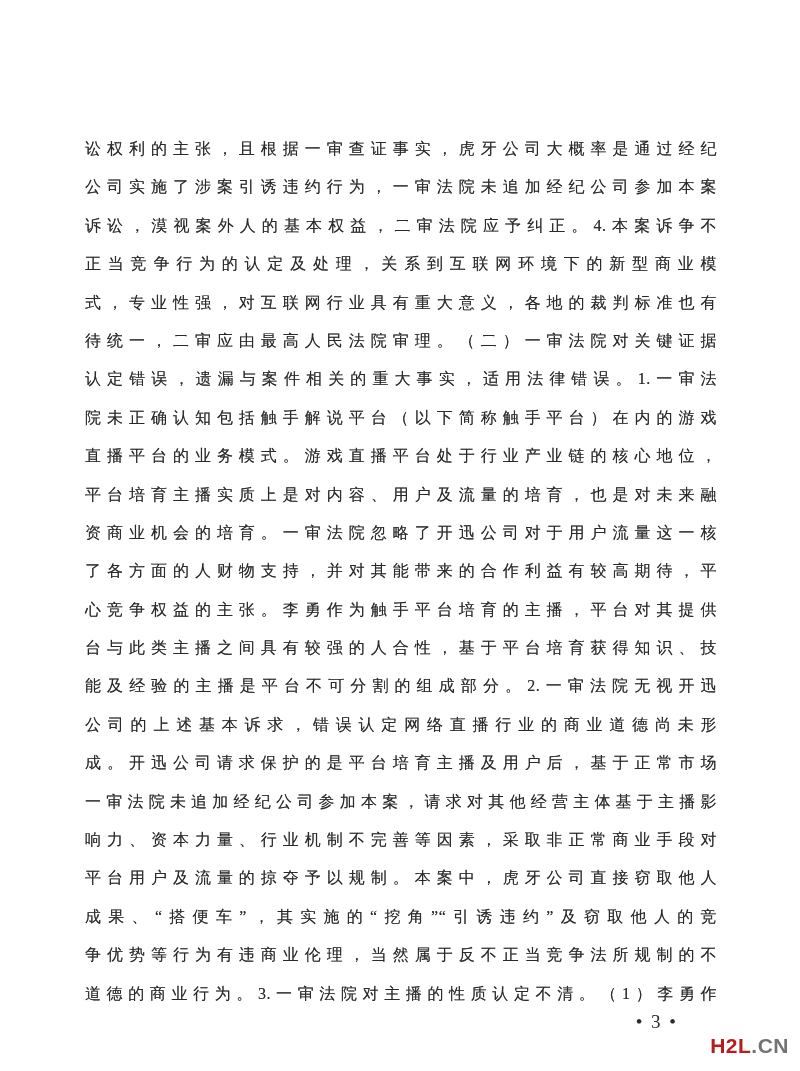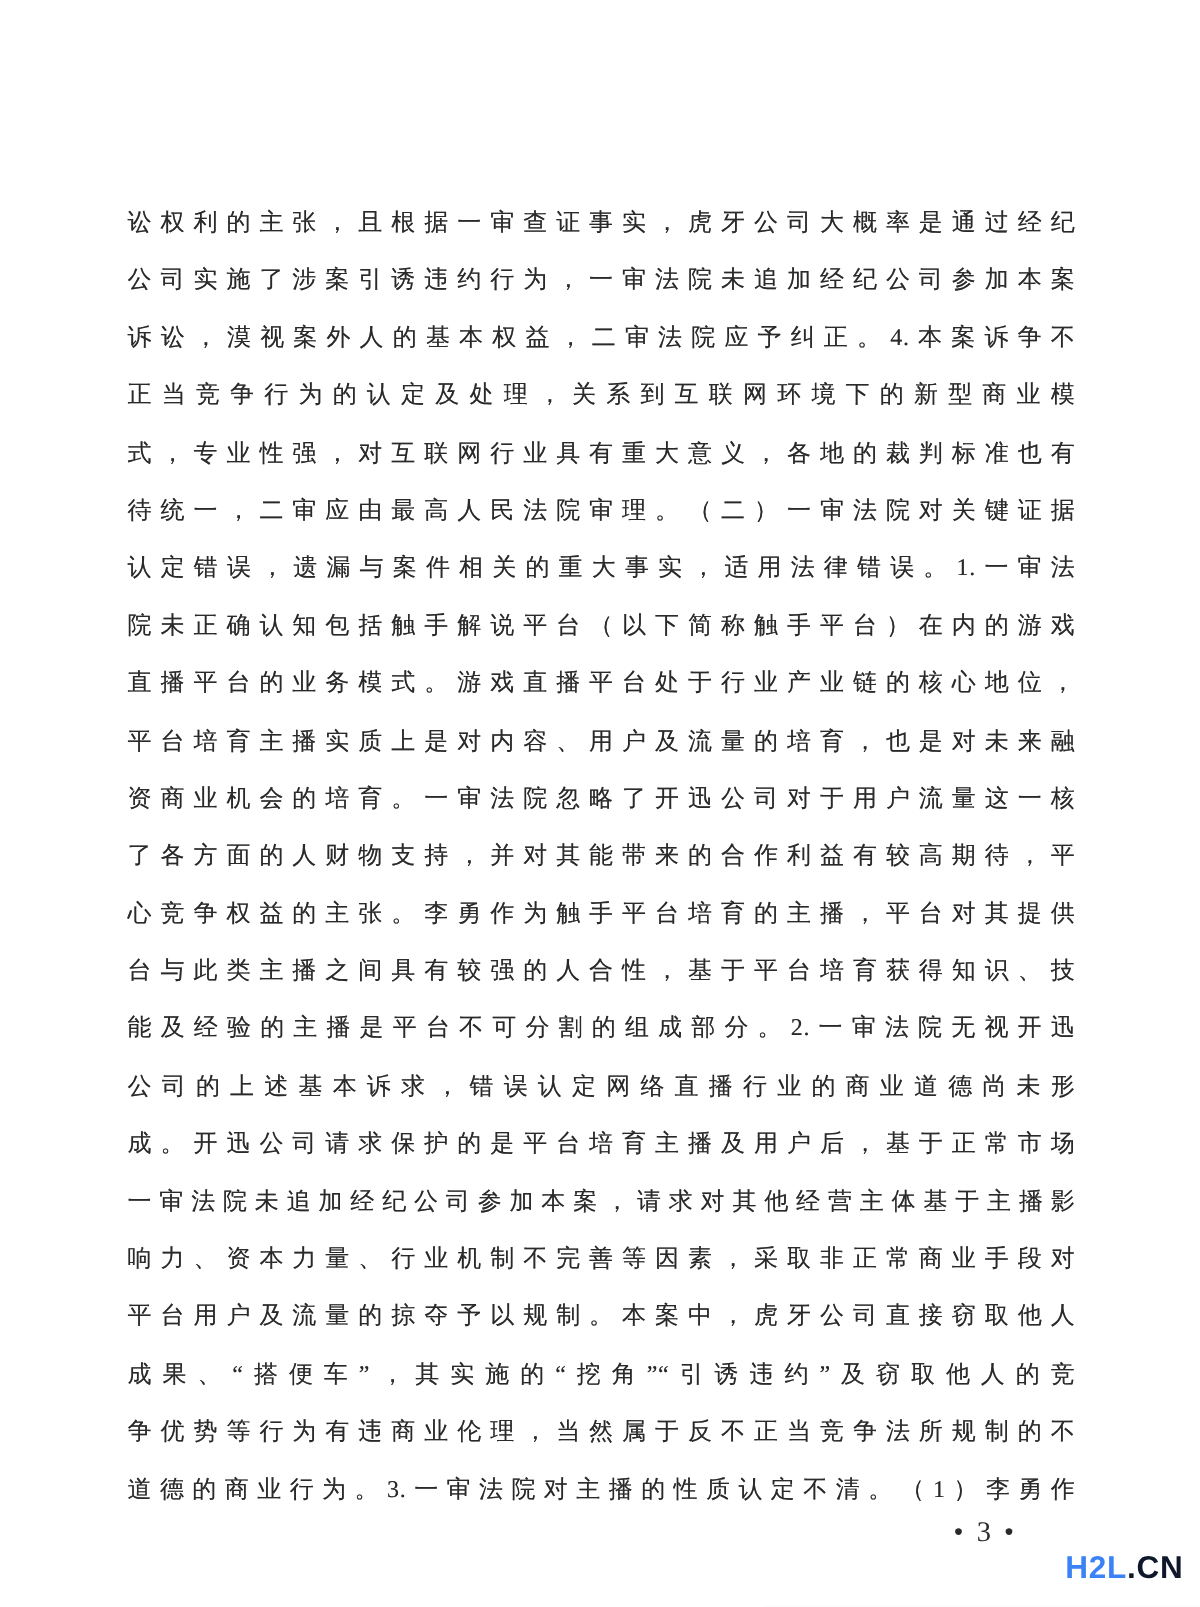--- a/index.html
+++ b/index.html
@@ -89,15 +89,15 @@
       <div class="line">一审法院未追加经纪公司参加本案，请求对其他经营主体基于主播影</div>
       <div class="line">响力、资本力量、行业机制不完善等因素，采取非正常商业手段对</div>
       <div class="line">平台用户及流量的掠夺予以规制。本案中，虎牙公司直接窃取他人</div>
       <div class="line">成果、“搭便车”，其实施的“挖角”“引诱违约”及窃取他人的竞</div>
       <div class="line">争优势等行为有违商业伦理，当然属于反不正当竞争法所规制的不</div>
       <div class="line">道德的商业行为。3.一审法院对主播的性质认定不清。（1）李勇作</div>
     </div>
 
   <div class="page-number">• 3 •</div>
 
-  <div class="watermark"><span style="color: #3b82f6;">H2L</span><span style="color: #0f172a;">.CN</span></div>
+  <div class="watermark"><span style="color: #b91c1c;">H2L</span><span style="color: #737373;">.CN</span></div>
 
 </div>
 
 </body></html>

